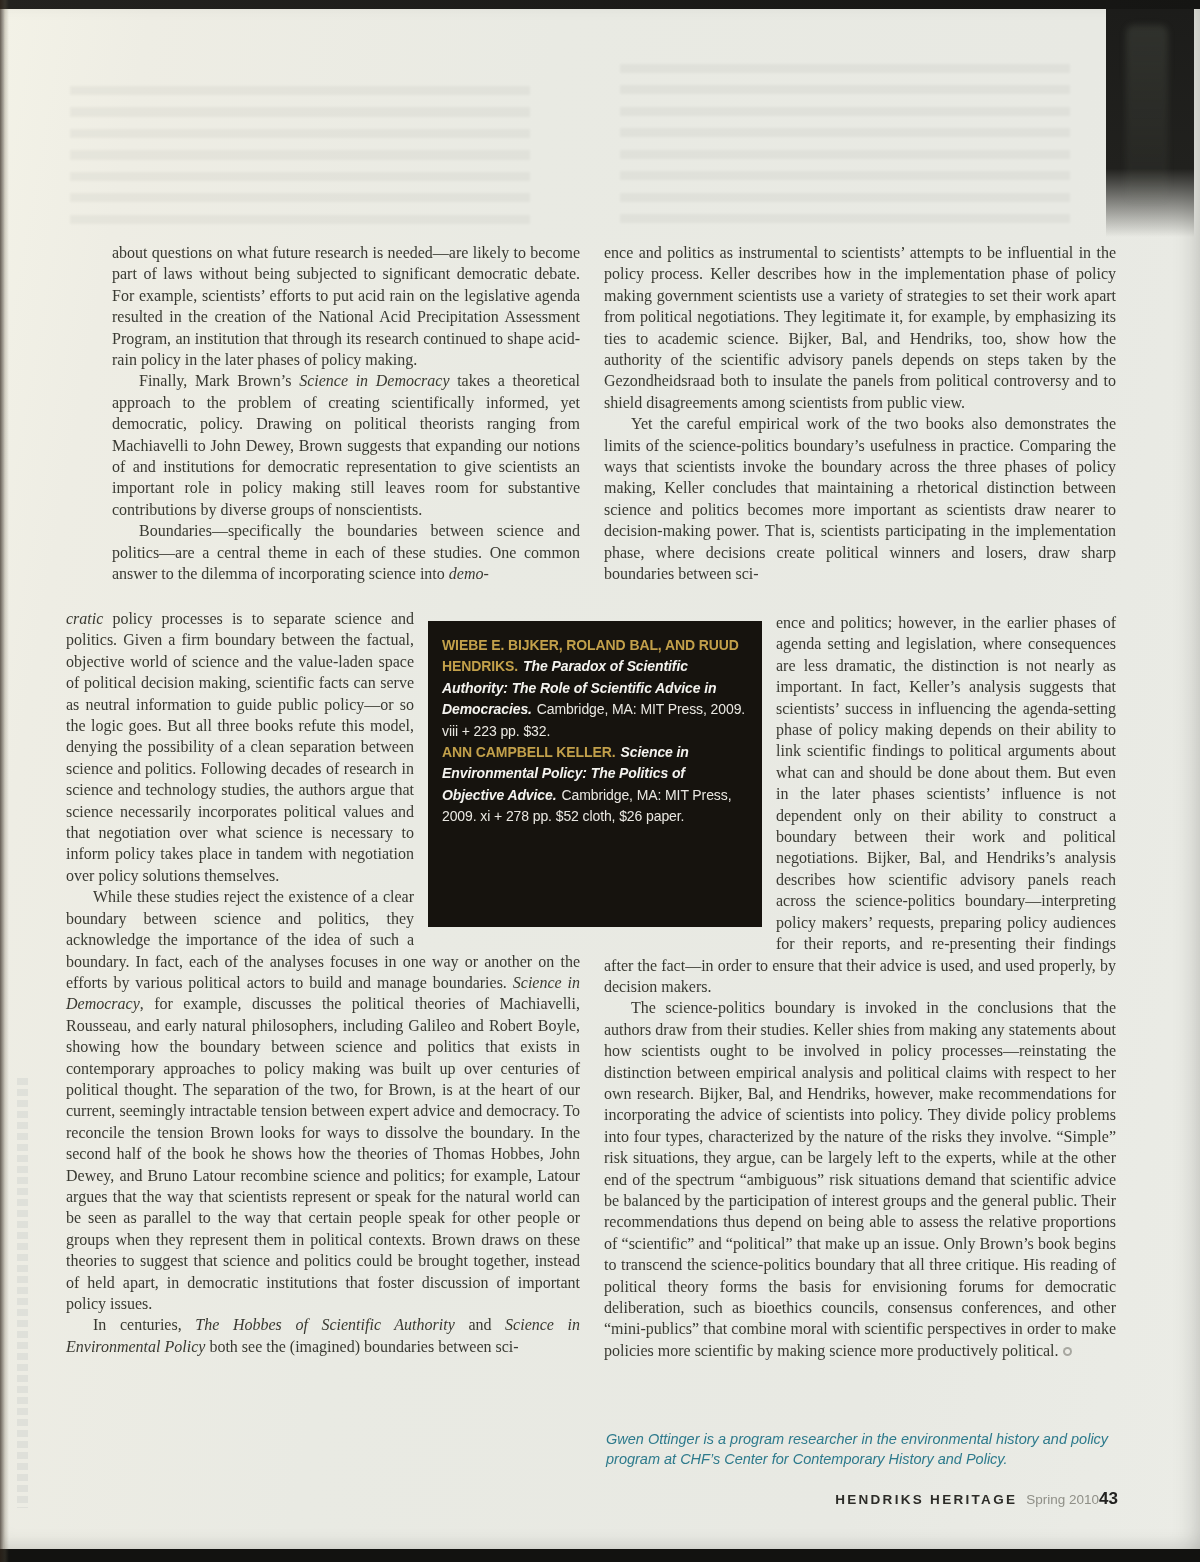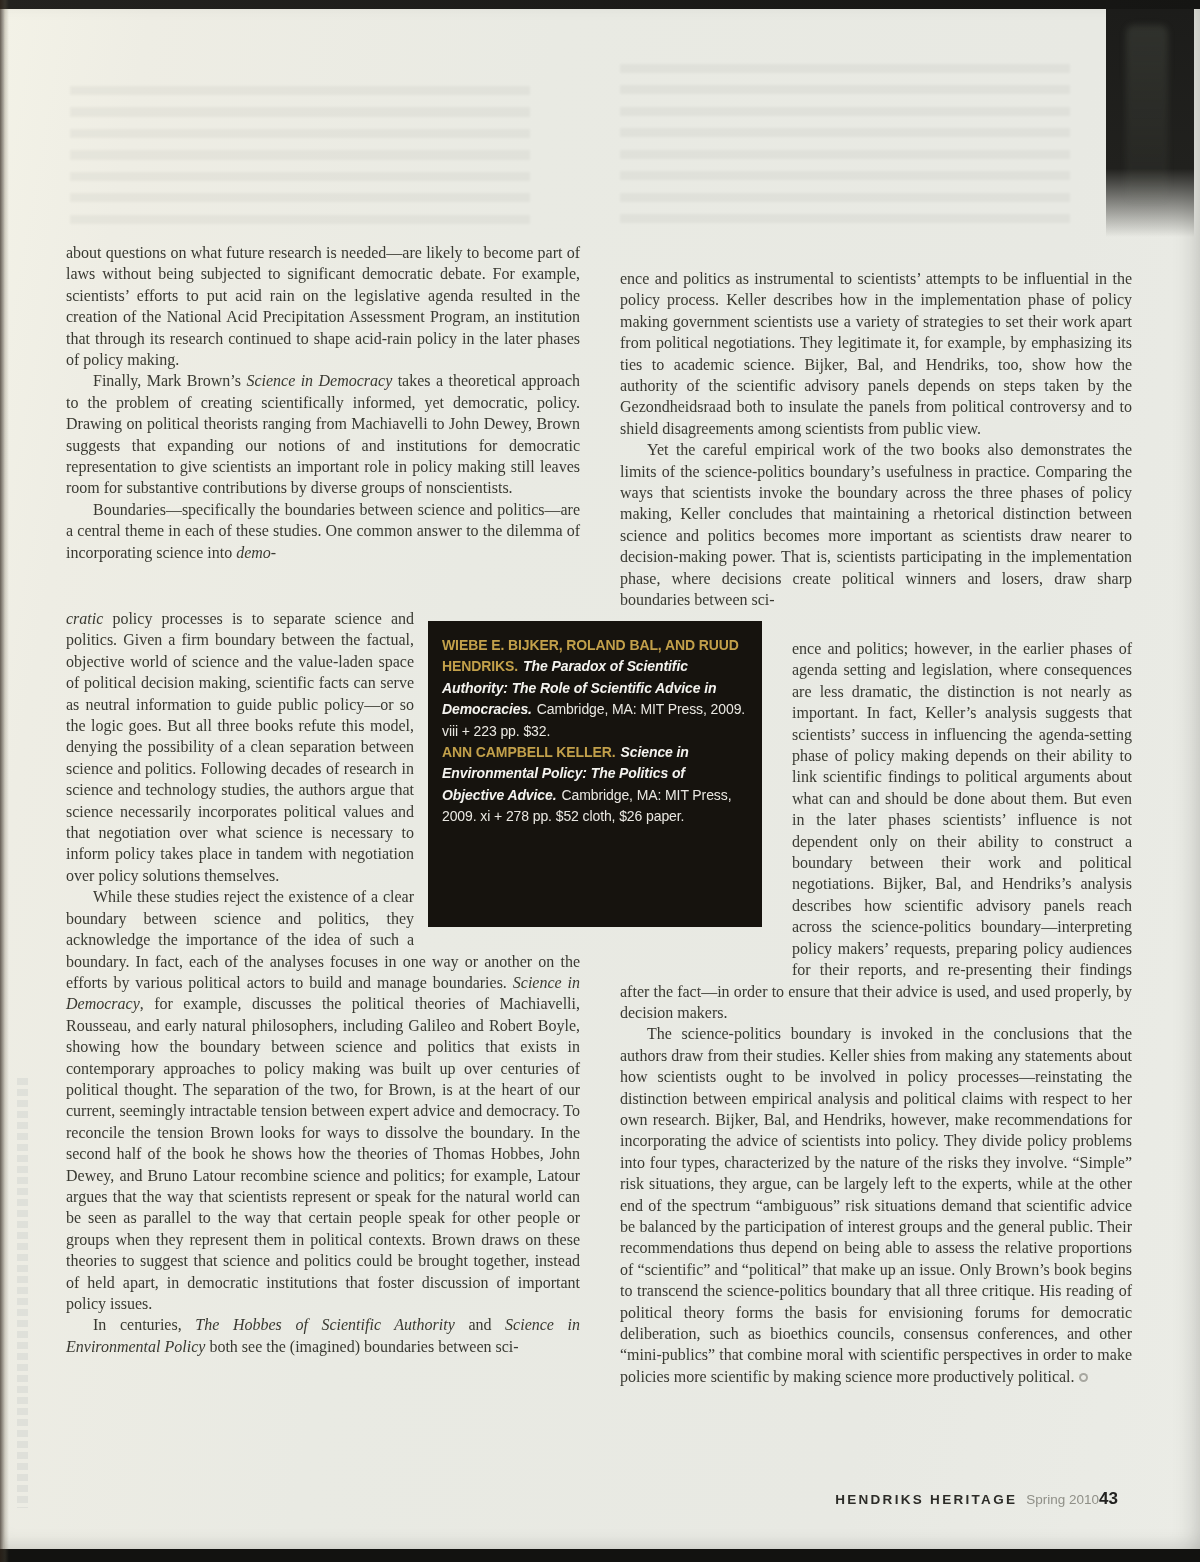--- a/index.html
+++ b/index.html
@@ -17,24 +17,24 @@
   .ghost{position:absolute;opacity:.05;filter:blur(1.2px);
     background:repeating-linear-gradient(to bottom,#4a4a45 0 9px,transparent 9px 21.5px);}
   .ghost-a{left:70px;top:86px;width:460px;height:140px;}
   .ghost-b{left:620px;top:64px;width:450px;height:160px;}
   .ghost-side{position:absolute;left:17px;top:1078px;width:11px;height:430px;opacity:.07;filter:blur(.6px);
     background:repeating-linear-gradient(to bottom,#3d5560 0 7px,transparent 7px 11px);}
 
   .col{position:absolute;top:242px;font-size:16px;line-height:21.4px;color:#393931;
        text-align:justify;hyphens:auto;-webkit-hyphens:auto;}
   .col-left{left:66px;width:514px;}
-  .col-right{left:620px;width:512px;margin-top:26px;}
+  .col-right{left:604px;width:512px;}
   .body-p{margin:0;}
   .ind{text-indent:27px;}
-  .col-left .block-a{min-height:366px;}
+  .col-left .block-a{min-height:366px;margin-left:46px;}
   .col-right .block-a{min-height:370px;}
   .spacer-r{float:right;width:166px;height:330px;}
   .spacer-l{float:left;width:172px;height:326px;}
 
   .review-box{position:absolute;left:428px;top:621px;width:334px;min-height:306px;box-sizing:border-box;
     background:#16130e;padding:14px 14px 3px;font-family:"Liberation Sans",sans-serif;z-index:3;}
   .bk{margin:0;font-size:14px;line-height:21.4px;font-weight:bold;letter-spacing:-.1px;text-align:left;}
   .bk-authors{color:#c2a04a;margin-right:5px;}
   .bk-title{color:#f4f3ef;margin-right:5px;}
   .bk-details{color:#eae8e2;font-weight:normal;}
@@ -94,19 +94,22 @@
 
   <div class="review-box">
     <p class="bk">
       <span class="bk-authors">WIEBE E. BIJKER, ROLAND BAL, AND RUUD HENDRIKS.</span><i class="bk-title">The Paradox of Scientific Authority: The Role of Scientific Advice in Democracies.</i><span class="bk-details">Cambridge, MA: MIT Press, 2009. viii + 223 pp. $32.</span>
     </p>
     <p class="bk">
       <span class="bk-authors">ANN CAMPBELL KELLER.</span><i class="bk-title">Science in Environmental Policy: The Politics of Objective Advice.</i><span class="bk-details">Cambridge, MA: MIT Press, 2009. xi + 278 pp. $52 cloth, $26 paper.</span>
     </p>
   </div>
 
+  <div class="credit">
+    <p>Gwen Ottinger is a program researcher in the environmental history and policy program at CHF’s Center for Contemporary History and Policy.</p>
+  </div>
 
   <div class="footer">
     <span class="mag">HENDRIKS HERITAGE</span>
     <span class="issue">Spring 2010</span>
     <span class="pageno">43</span>
   </div>
 </div>
 
 </body></html>

